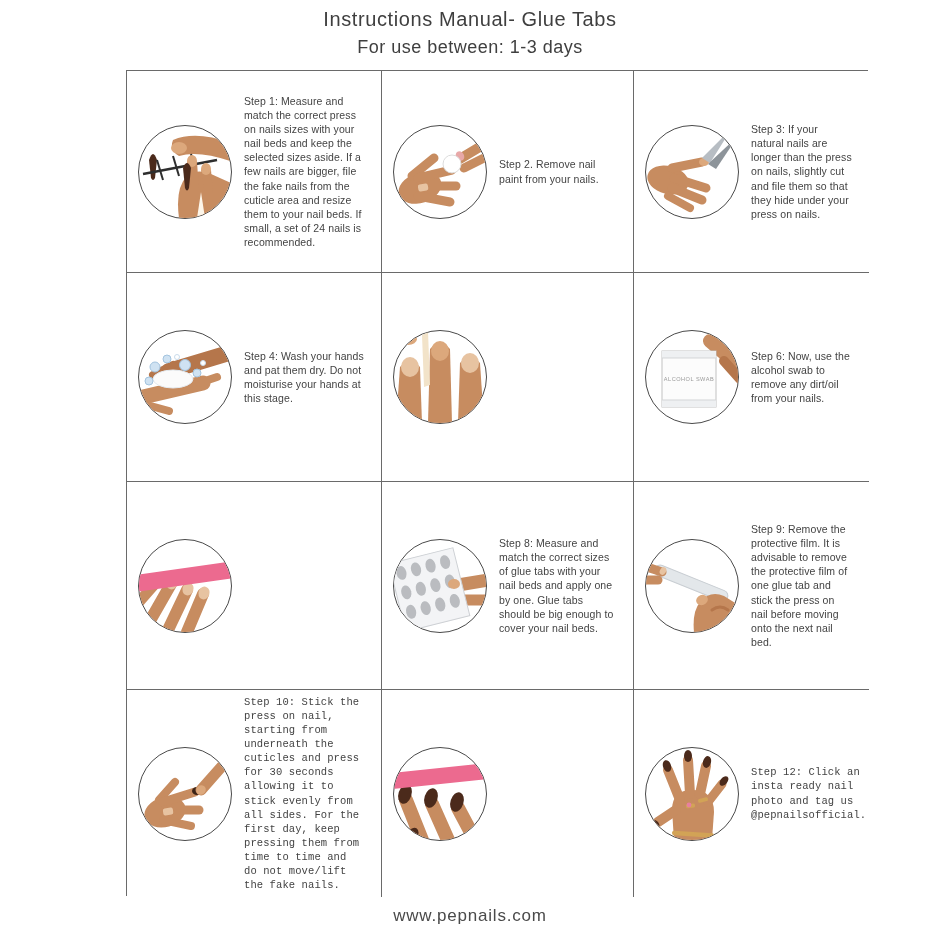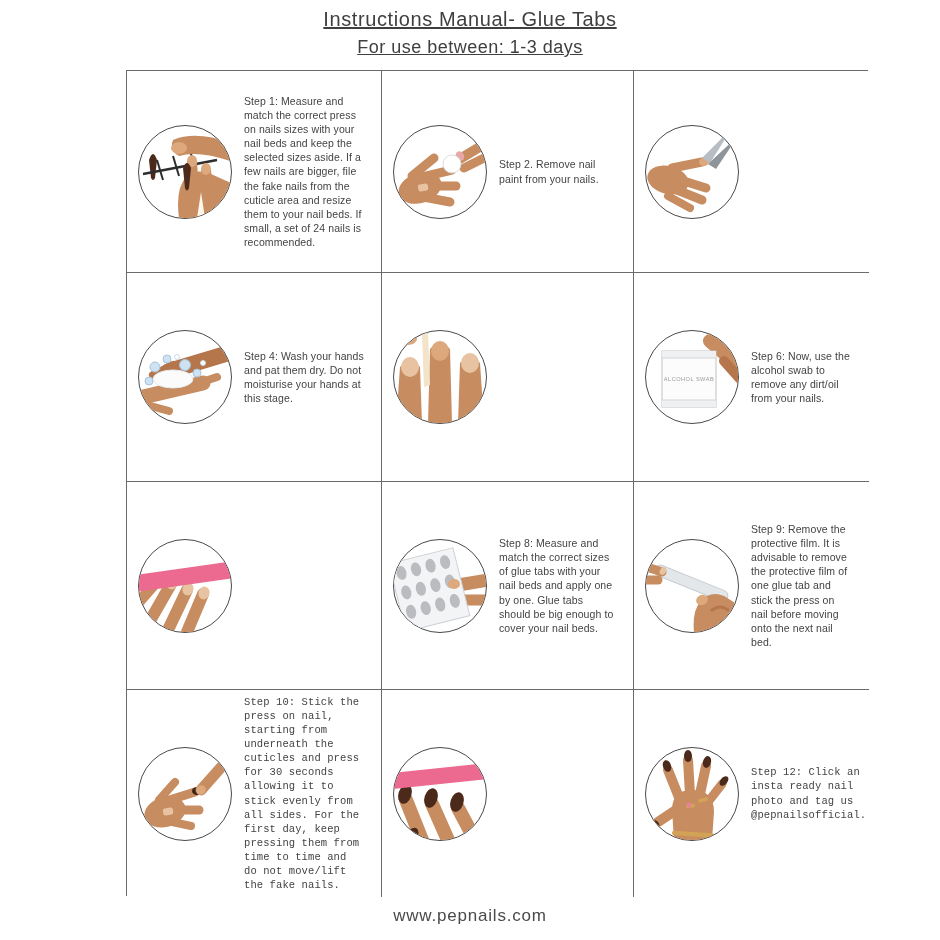--- a/index.html
+++ b/index.html
@@ -2,22 +2,22 @@
 <html><head>
 <meta charset="utf-8">
 <style>
   html,body{margin:0;padding:0;}
   body{
     width:940px;height:940px;background:#ffffff;position:relative;
     font-family:"Liberation Sans","DejaVu Sans",sans-serif;
     -webkit-font-smoothing:antialiased;
   }
   .header{position:absolute;top:8px;left:0;width:940px;text-align:center;color:#3f3f3f;}
-  .title{font-size:20px;font-weight:300;letter-spacing:.6px;margin:0;padding:0;text-decoration:underline;}
-  .subtitle{font-size:18px;font-weight:300;letter-spacing:.5px;margin:6px 0 0 0;text-decoration:underline;}
+  .title{font-size:20px;font-weight:300;letter-spacing:.6px;margin:0;padding:0;}
+  .subtitle{font-size:18px;font-weight:300;letter-spacing:.5px;margin:6px 0 0 0;}
   .grid{
     position:absolute;left:98px;top:70px;width:742px;height:826px;
     display:grid;grid-template-columns:255px 252px 235px;grid-template-rows:202px 209px 208px 207px;
     border:1px solid #6a6a6a;box-sizing:border-box;background:#fff;margin-left:28px;
   }
   .cell{
     display:flex;align-items:center;box-sizing:border-box;
     border-right:1px solid #6a6a6a;border-bottom:1px solid #6a6a6a;overflow:hidden;background:#fff;
   }
   .cell.col3{border-right:none;}
@@ -93,20 +93,21 @@
         <path d="M26 42 L56 36" stroke="#c78c60" stroke-width="9" stroke-linecap="round"></path>
         <path d="M28 52 L60 62" stroke="#c78c60" stroke-width="9" stroke-linecap="round"></path>
         <path d="M26 62 L56 74" stroke="#c78c60" stroke-width="9" stroke-linecap="round"></path>
         <path d="M22 70 L44 82" stroke="#c78c60" stroke-width="8" stroke-linecap="round"></path>
         <ellipse cx="58" cy="36" rx="5" ry="4" fill="#dca87c"></ellipse>
         <path d="M86 2 L56 32 L64 37 Z" fill="#b7bdc3"></path>
         <path d="M92 10 L62 38 L70 43 Z" fill="#8d949a"></path>
         <line x1="88" y1="8" x2="94" y2="2" stroke="#8d949a" stroke-width="3"></line>
       </svg>
     </div>
+    <p class="step-text">Step 3: If your natural nails are longer than the press on nails, slightly cut and file them so that they hide under your press on nails.</p>
   </div>
 
   <div class="cell">
     <div class="circle">
       <svg viewBox="0 0 92 92">
         <path d="M90 22 L30 40" stroke="#b5764b" stroke-width="16" stroke-linecap="round"></path>
         <path d="M34 34 L14 44" stroke="#b5764b" stroke-width="8" stroke-linecap="round"></path>
         <path d="M4 66 L64 52" stroke="#c78c60" stroke-width="15" stroke-linecap="round"></path>
         <path d="M60 52 L78 46" stroke="#c78c60" stroke-width="8" stroke-linecap="round"></path>
         <path d="M8 74 L30 80" stroke="#c78c60" stroke-width="8" stroke-linecap="round"></path>

